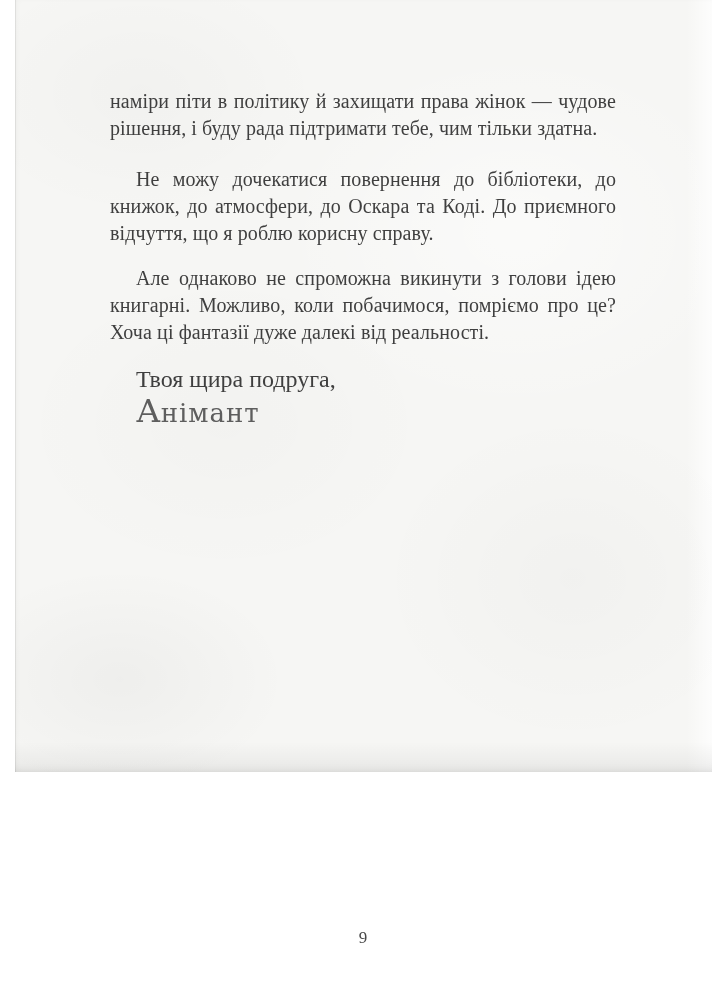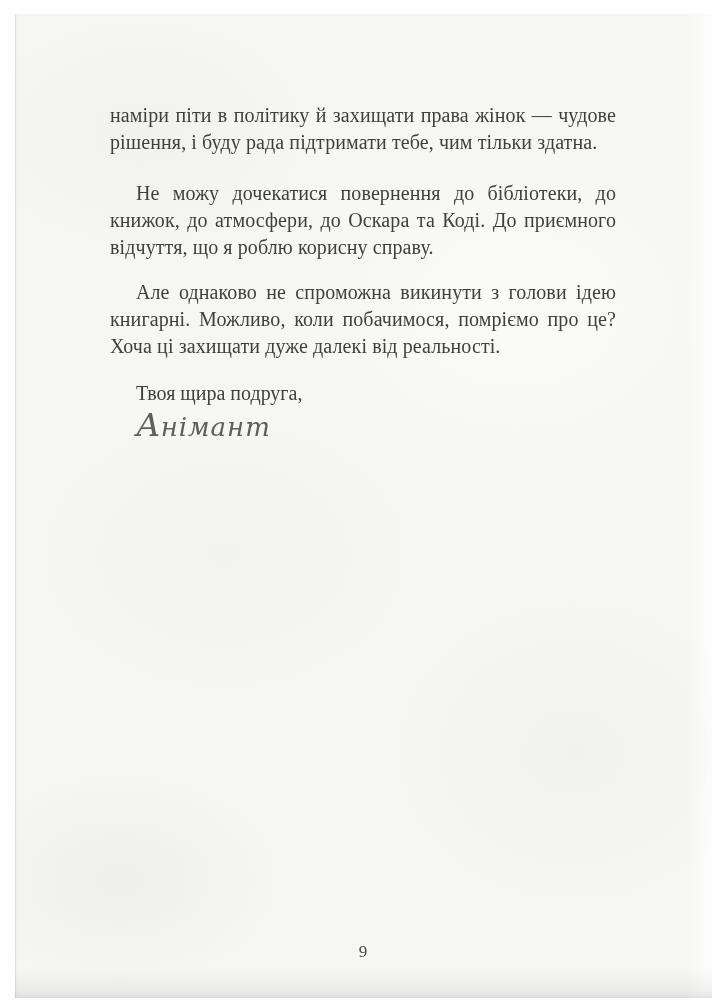--- a/index.html
+++ b/index.html
@@ -7,23 +7,23 @@
     padding: 0;
     width: 728px;
     height: 1000px;
     background: #ffffff;
     overflow: hidden;
     font-family: "Liberation Serif", serif;
   }
   .scan-page {
     position: absolute;
     left: 15px;
-    top: 14px;
+    top: 0;
     width: 697px;
-    height: 984px;
+    height: 772px;
     background-color: #f6f6f4;
     background-image:
       radial-gradient(ellipse 260px 180px at 18% 12%, rgba(0,0,0,0.018), transparent 70%),
       radial-gradient(ellipse 340px 260px at 72% 30%, rgba(255,255,255,0.5), transparent 70%),
       radial-gradient(ellipse 300px 220px at 30% 55%, rgba(0,0,0,0.015), transparent 70%),
       radial-gradient(ellipse 280px 240px at 80% 75%, rgba(0,0,0,0.02), transparent 70%),
       radial-gradient(ellipse 240px 160px at 15% 88%, rgba(0,0,0,0.03), transparent 70%),
       linear-gradient(to top, rgba(0,0,0,0.06), rgba(0,0,0,0.0) 30px),
       linear-gradient(to left, rgba(255,255,255,0.8), rgba(255,255,255,0.0) 26px);
     box-shadow:
@@ -42,31 +42,30 @@
     font-size: 20px;
     line-height: 27px;
     color: #3f3f3f;
     text-align: justify;
     letter-spacing: 0.1px;
   }
   .para.indent { text-indent: 26px; margin-top: 24px; }
   .para.gap-before { margin-top: 18px; }
   .closing {
     margin: 20px 0 0 0;
-    font-size: 20px;
+    font-size: 24px;
     line-height: 27px;
     color: #3f3f3f;
     text-indent: 26px;
     text-align: left;
   }
   .signature {
     margin: 2px 0 0 0;
     padding-left: 26px;
     font-family: "DejaVu Serif", serif;
-    font-style: italic;
     font-size: 26px;
     line-height: 32px;
     letter-spacing: 1px;
     color: #5e5e5e;
     text-align: left;
   }
   .signature::first-letter {
     font-size: 1.25em;
     letter-spacing: 0;
   }
@@ -80,18 +79,18 @@
     color: #4a4a4a;
   }
 </style>
 </head>
 <body>
 
 <div class="scan-page">
   <div class="letter-body">
     <p class="para">наміри піти в політику й захищати права жінок — чудове рішення, і буду рада підтримати тебе, чим тільки здатна.</p>
     <p class="para indent">Не можу дочекатися повернення до бібліотеки, до книжок, до атмосфери, до Оскара та Коді. До приємного відчуття, що я роблю корисну справу.</p>
-    <p class="para indent gap-before">Але однаково не спроможна викинути з голови ідею книгарні. Можливо, коли побачимося, помріємо про це? Хоча ці захищати дуже далекі від реальності.</p>
+    <p class="para indent gap-before">Але однаково не спроможна викинути з голови ідею книгарні. Можливо, коли побачимося, помріємо про це? Хоча ці фантазії дуже далекі від реальності.</p>
     <p class="closing">Твоя щира подруга,</p>
     <p class="signature">Анімант</p>
   </div>
   <div class="page-number">9</div>
 </div>
 
 </body></html>

